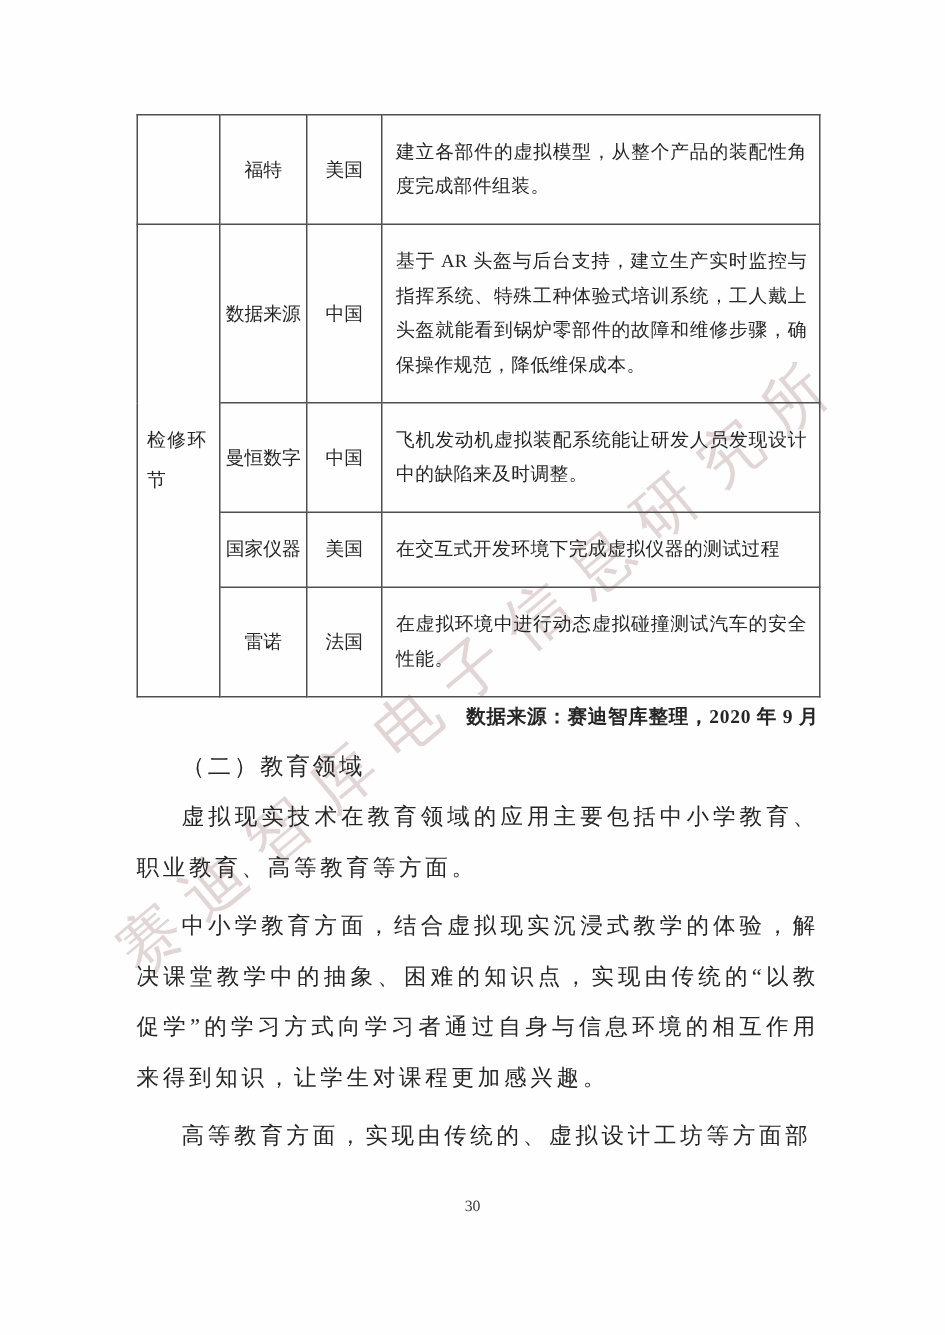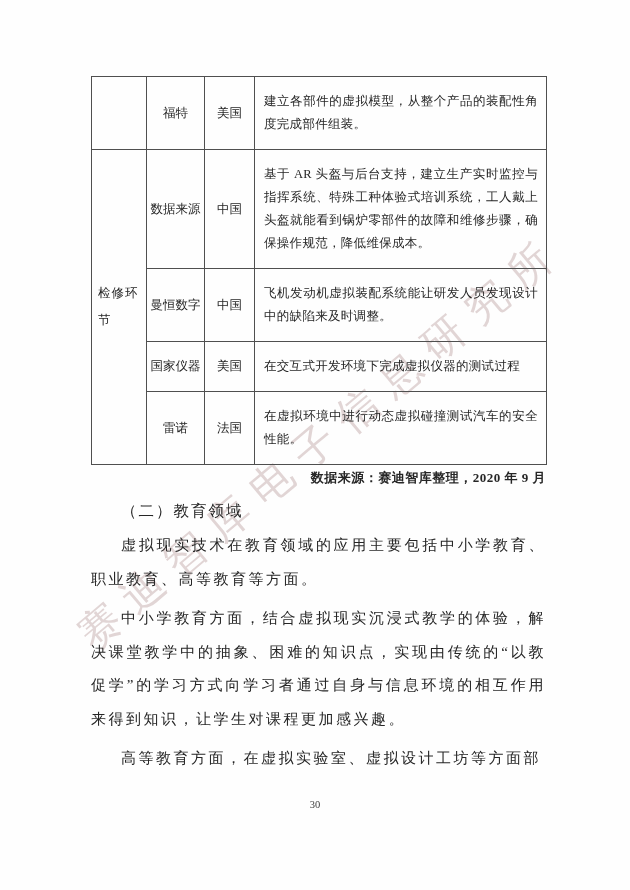--- a/index.html
+++ b/index.html
@@ -163,17 +163,17 @@
       </tr>
     </tbody>
   </table>
 
   <div class="source-note">数据来源：赛迪智库整理，2020 年 9 月</div>
 
   <h3 class="section-heading">（二）教育领域</h3>
 
   <p class="body-para">虚拟现实技术在教育领域的应用主要包括中小学教育、职业教育、高等教育等方面。</p>
   <p class="body-para">中小学教育方面，结合虚拟现实沉浸式教学的体验，解决课堂教学中的抽象、困难的知识点，实现由传统的“以教促学”的学习方式向学习者通过自身与信息环境的相互作用来得到知识，让学生对课程更加感兴趣。</p>
-  <p class="body-para">高等教育方面，在虚拟实验室、虚拟设计工坊等方面部</p>
+  <p class="body-para">高等教育方面，实现由传统的、虚拟设计工坊等方面部</p>
 
   <div class="page-number">30</div>
 
 </div>
 
 </body></html>

